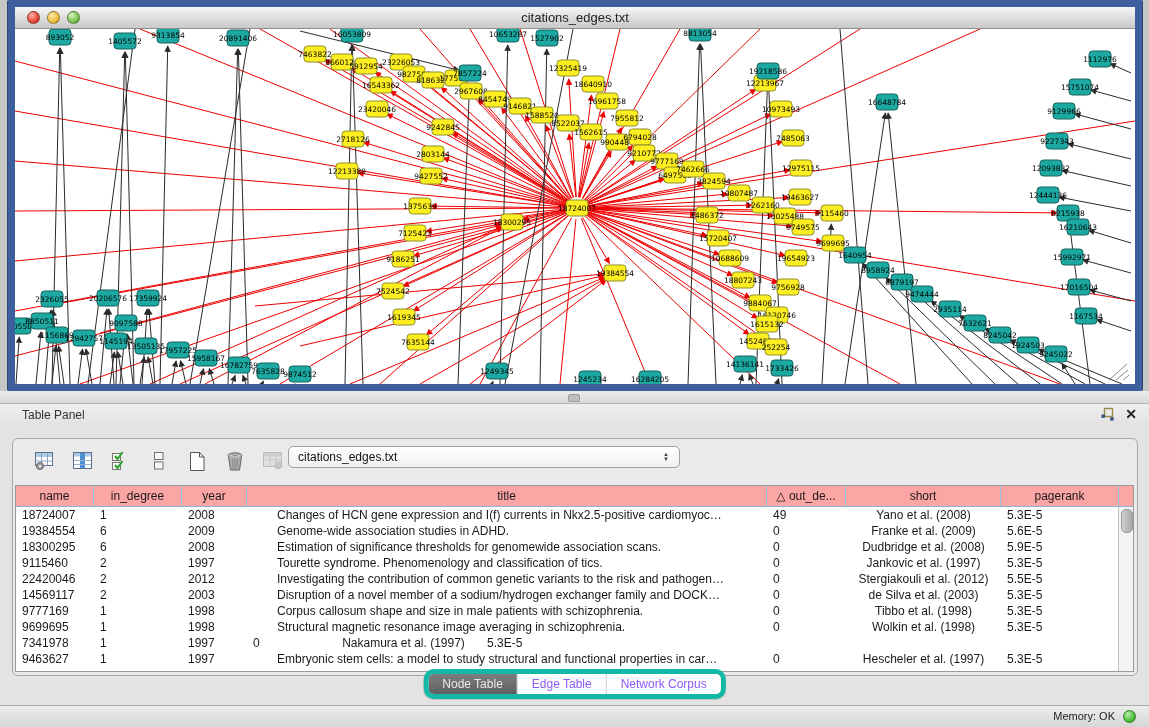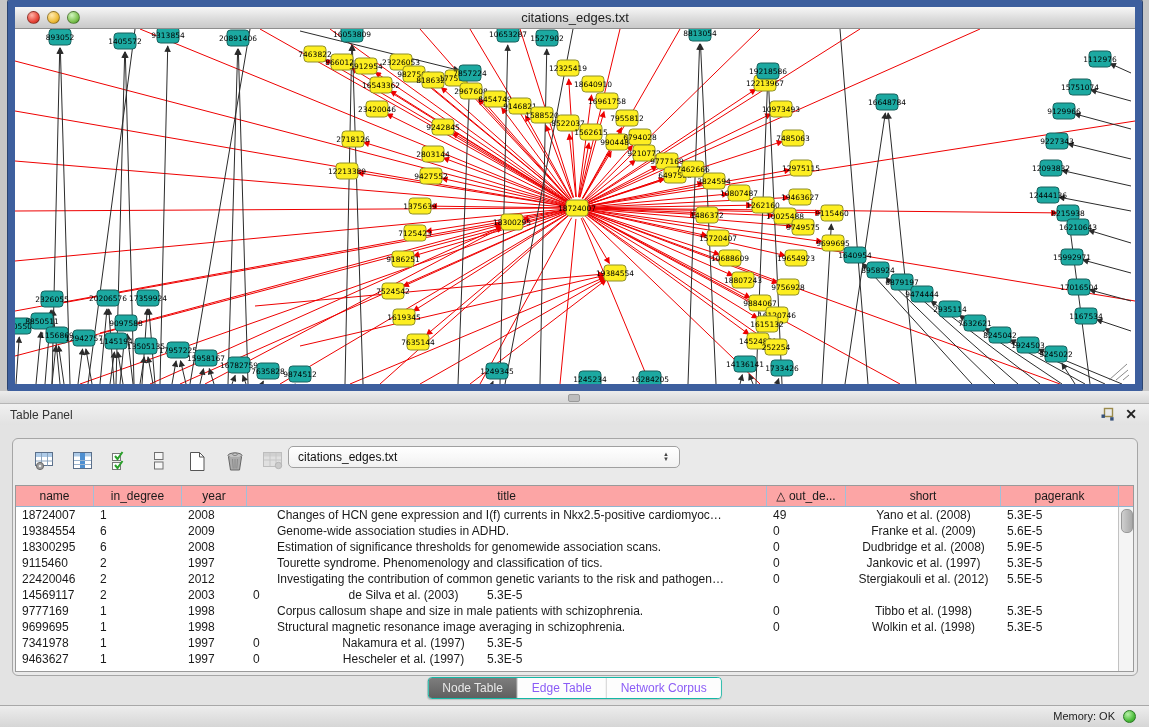--- a/index.html
+++ b/index.html
@@ -31,21 +31,21 @@
   
   #splitter{position:absolute;left:0;top:391px;width:1149px;height:12px;
     background:linear-gradient(#ececec,#d8d8d8)}
   #splitter-handle{position:absolute;left:568px;top:3px;width:10px;height:6px;
     background:#bdbdbd;border:1px solid #9a9a9a;border-radius:2px}
 
   
   #panel-header{position:absolute;left:0;top:403px;width:1149px;height:22px;
     background:linear-gradient(#f0f0f0,#e2e2e2);border-top:1px solid #b5b5b5;
     box-sizing:border-box;font-size:12px;color:#333;line-height:22px}
-  #panel-title{padding-left:10px}
+  #panel-title{padding-left:22px}
   #panel-header-buttons{position:absolute;right:12px;top:2px;display:flex;gap:10px;align-items:center}
   #close-icon{font-size:14px;font-weight:bold;color:#222;line-height:16px;cursor:default}
 
   #panel-body{position:absolute;left:0;top:425px;width:1149px;height:280px;background:#e3e3e3}
   #inner-panel{position:absolute;left:12px;top:13px;width:1124px;height:236px;
     background:#eaeaea;border:1px solid #a6a6a6;border-radius:6px}
 
   #toolbar{position:absolute;left:20px;top:8px;height:28px;display:flex;align-items:center;gap:14px}
   .tool{width:24px;height:22px;display:flex;align-items:center;justify-content:center}
   .fx{font-size:13px;color:#111}
@@ -69,21 +69,21 @@
   .col0{width:78px}.col1{width:88px}.col2{width:65px}.col3{width:520px}
   .col4{width:79px}.col5{width:155px}.col6{width:118px}
   .td.col3{padding-left:30px}
   .td.col5{text-align:center;padding-left:0}
   #scrollbar{position:absolute;right:0;top:21px;bottom:0;width:15px;
     background:#f4f4f4;border-left:1px solid #c2c2c2;box-sizing:border-box}
   #scroll-thumb{position:absolute;left:2px;top:2px;width:10px;height:22px;border-radius:5px;
     background:linear-gradient(90deg,#cfcfcf,#a9a9a9);border:1px solid #999}
 
   #tabs{position:absolute;left:50%;transform:translateX(-50%);bottom:6px;
-    display:inline-flex;border:1px solid #14b8a6;border-radius:4px;overflow:hidden;
+    display:inline-flex;border:5px solid #14b8a6;border-radius:10px;overflow:hidden;
     background:#fff;box-shadow:0 1px 1px rgba(0,0,0,.15)}
   .tab{font-size:12px;padding:3px 14px;color:#8b5cf6;background:#fdfdfd;border-right:1px solid #c9c9c9}
   .tab:last-child{border-right:none}
   .tab.selected{background:linear-gradient(#7d7d7d,#5f5f5f);color:#e9e9e9}
 
   
   #status-bar{position:absolute;left:0;bottom:0;width:1149px;height:22px;
     background:linear-gradient(#ededed,#d6d6d6);border-top:1px solid #a8a8a8;box-sizing:border-box}
   #memory{position:absolute;right:34px;top:0;font-size:11px;color:#222;line-height:21px}
   #memory-dot{position:absolute;right:13px;top:4px;width:13px;height:13px;border-radius:50%;
@@ -900,20 +900,21 @@
             <div class="td col2">2012</div>
             <div class="td col3">Investigating the contribution of common genetic variants to the risk and pathogen…</div>
             <div class="td col4">0</div>
             <div class="td col5">Stergiakouli et al. (2012)</div>
             <div class="td col6">5.5E-5</div>
           </div>
           <div class="tr">
             <div class="td col0">14569117</div>
             <div class="td col1">2</div>
             <div class="td col2">2003</div>
+            <div class="td col3">Disruption of a novel member of a sodium/hydrogen exchanger family and DOCK…</div>
             <div class="td col4">0</div>
             <div class="td col5">de Silva et al. (2003)</div>
             <div class="td col6">5.3E-5</div>
           </div>
           <div class="tr">
             <div class="td col0">9777169</div>
             <div class="td col1">1</div>
             <div class="td col2">1998</div>
             <div class="td col3">Corpus callosum shape and size in male patients with schizophrenia.</div>
             <div class="td col4">0</div>
@@ -934,20 +935,21 @@
             <div class="td col1">1</div>
             <div class="td col2">1997</div>
             <div class="td col4">0</div>
             <div class="td col5">Nakamura et al. (1997)</div>
             <div class="td col6">5.3E-5</div>
           </div>
           <div class="tr">
             <div class="td col0">9463627</div>
             <div class="td col1">1</div>
             <div class="td col2">1997</div>
+            <div class="td col3">Embryonic stem cells: a model to study structural and functional properties in car…</div>
             <div class="td col4">0</div>
             <div class="td col5">Hescheler et al. (1997)</div>
             <div class="td col6">5.3E-5</div>
           </div>
         </div>
       <div id="scrollbar">
         <div id="scroll-thumb"></div>
       </div>
     </div>
   </div>

